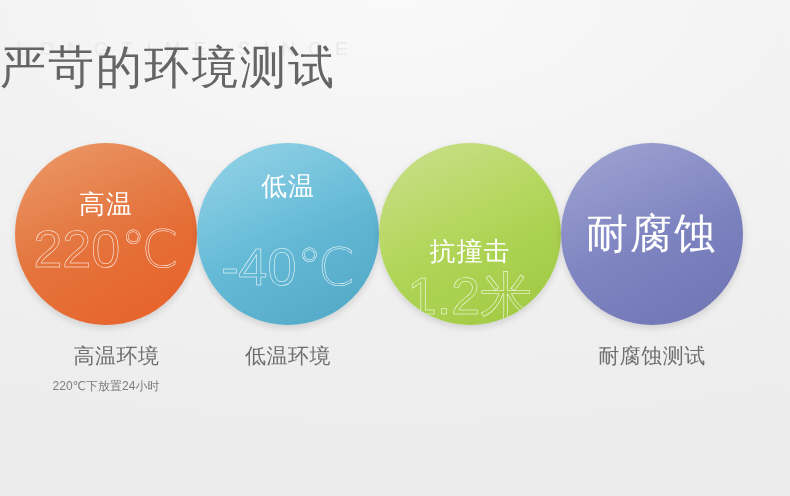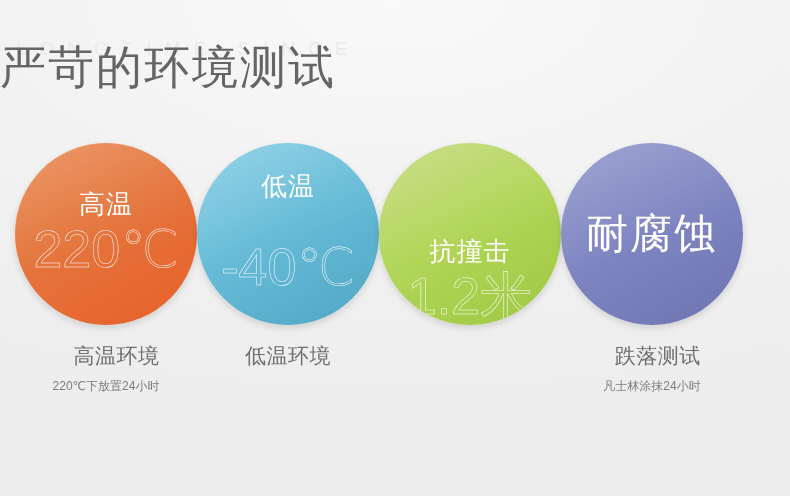--- a/index.html
+++ b/index.html
@@ -196,19 +196,18 @@
         <div class="c-label">抗撞击</div>
         <div class="c-value">1.2米</div>
       </div>
     </div>
 
     <div class="col">
       <div class="circle c-purple">
         <div class="c-label-solo">耐腐蚀</div>
       </div>
       <div class="caption">
-        <div class="cap-title">跌落测试</div>
-        <div class="cap-sub">凡士林涂抹24小时</div>
+        <div class="cap-title">耐腐蚀测试</div>
       </div>
     </div>
 
   </div>
 </div>
 
 </body></html>

